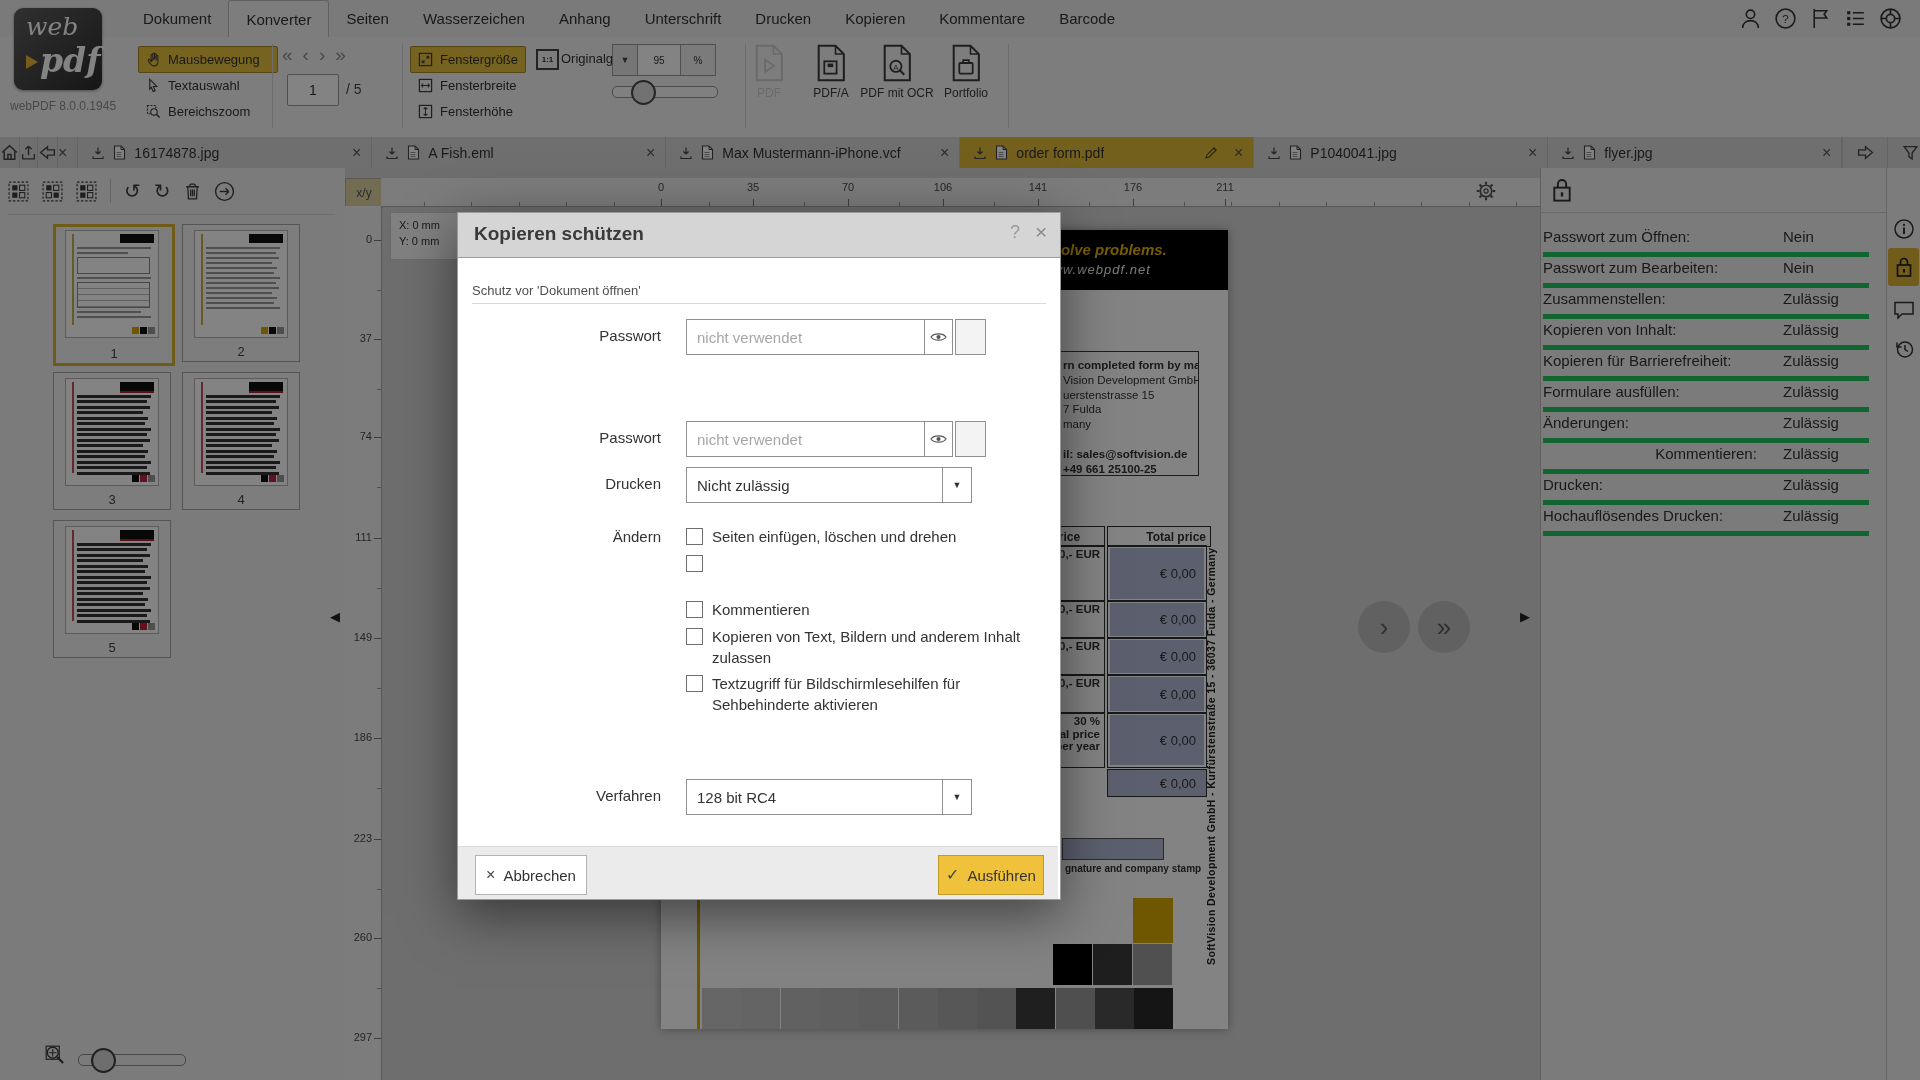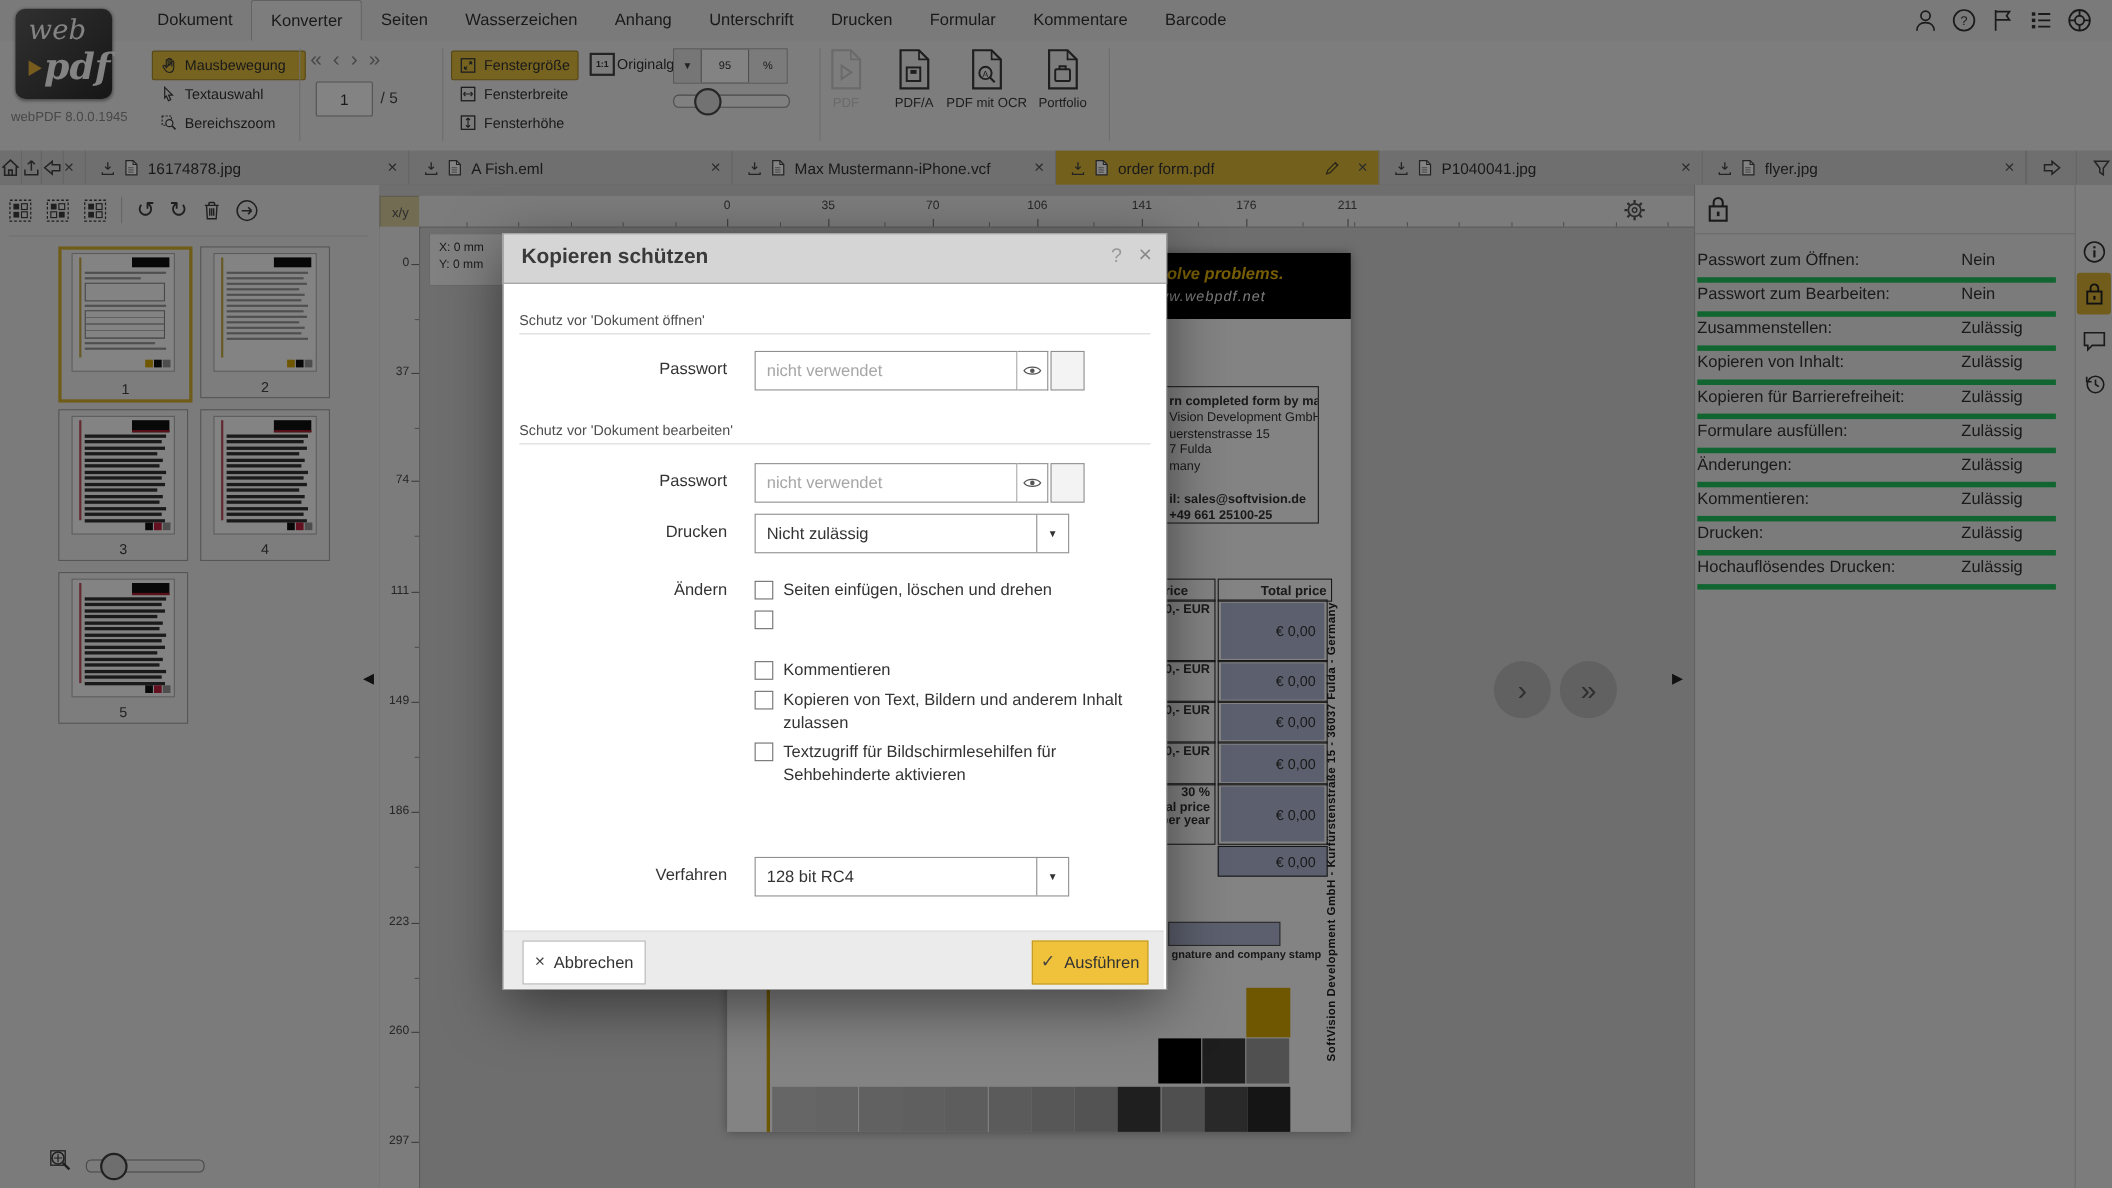--- a/index.html
+++ b/index.html
@@ -153,21 +153,21 @@
     </div>
     <div class="version">webPDF 8.0.0.1945</div>
     <div class="menubar" id="menu-items">
         <div class="menu-item">Dokument</div>
         <div class="menu-item active">Konverter</div>
         <div class="menu-item">Seiten</div>
         <div class="menu-item">Wasserzeichen</div>
         <div class="menu-item">Anhang</div>
         <div class="menu-item">Unterschrift</div>
         <div class="menu-item">Drucken</div>
-        <div class="menu-item">Formular</div>
+        <div class="menu-item">Kopieren</div>
         <div class="menu-item">Kommentare</div>
         <div class="menu-item">Barcode</div>
       </div>
     <div class="top-icons">
       <span>
           <svg width="23" height="23" viewBox="0 0 22 22">
             <circle cx="11" cy="7" r="4" fill="none" stroke="#333" stroke-width="1.5"></circle>
             <path d="M3.5 20c0-4.5 3.3-7 7.5-7s7.5 2.5 7.5 7" fill="none" stroke="#333" stroke-width="1.5"></path>
           </svg>
         </span>
@@ -817,21 +817,21 @@
           <span class="v">Zulässig</span>
         </div>
         <div class="perm-row" style="top: 208px;">
           <span>Formulare ausfüllen:</span>
           <span class="v">Zulässig</span>
         </div>
         <div class="perm-row" style="top: 239px;">
           <span>Änderungen:</span>
           <span class="v">Zulässig</span>
         </div>
-        <div class="perm-row" style="top: 270px;">
+        <div class="perm-row" style="top: 270px; justify-content: center;">
           <span>Kommentieren:</span>
           <span class="v">Zulässig</span>
         </div>
         <div class="perm-row" style="top: 301px;">
           <span>Drucken:</span>
           <span class="v">Zulässig</span>
         </div>
         <div class="perm-row" style="top: 332px;">
           <span>Hochauflösendes Drucken:</span>
           <span class="v">Zulässig</span>
@@ -886,21 +886,20 @@
         <span class="eye-btn">
             <svg width="17" height="12" viewBox="0 0 18 12">
               <path d="M1 6C4 1.5 14 1.5 17 6c-3 4.5-13 4.5-16 0z" fill="none" stroke="#555" stroke-width="1.2"></path>
               <circle cx="9" cy="6" r="2.2" fill="#555"></circle>
             </svg>
           </span>
         <span class="mini-btn"></span>
       </span>
     </div>
 
-    <div class="m-sec" style="top:170px">Schutz vor 'Dokument bearbeiten'</div>
 
     <div class="abs" style="left:0;top:208px;width:602px;height:34px">
       <span class="m-label">Passwort</span>
       <span class="m-group">
         <input class="m-input" type="text" placeholder="nicht verwendet" style="">
         <span class="eye-btn">
             <svg width="17" height="12" viewBox="0 0 18 12">
               <path d="M1 6C4 1.5 14 1.5 17 6c-3 4.5-13 4.5-16 0z" fill="none" stroke="#555" stroke-width="1.2"></path>
               <circle cx="9" cy="6" r="2.2" fill="#555"></circle>
             </svg>

